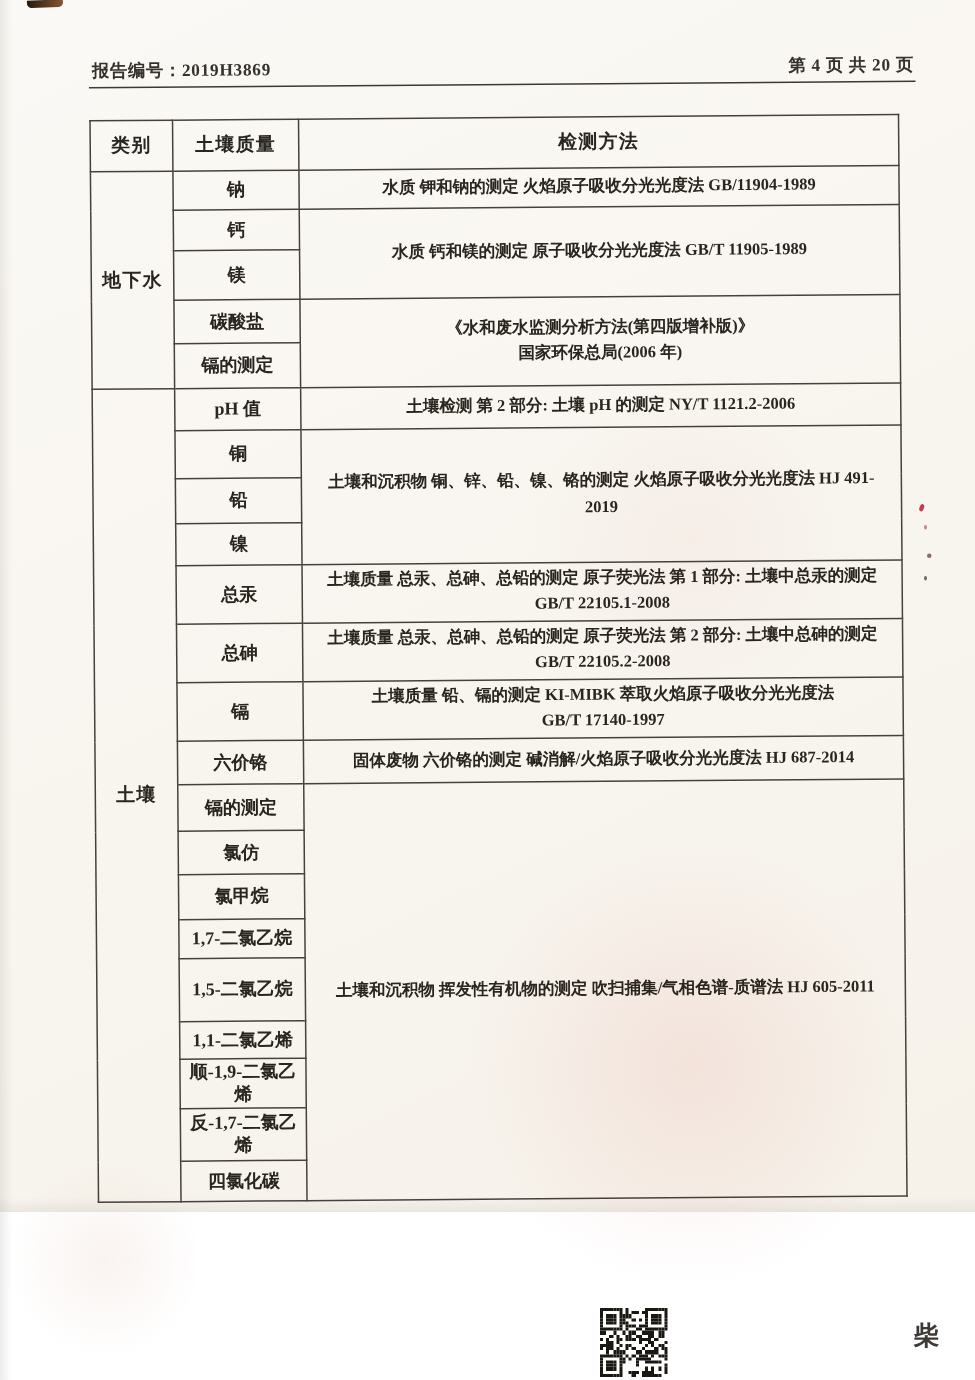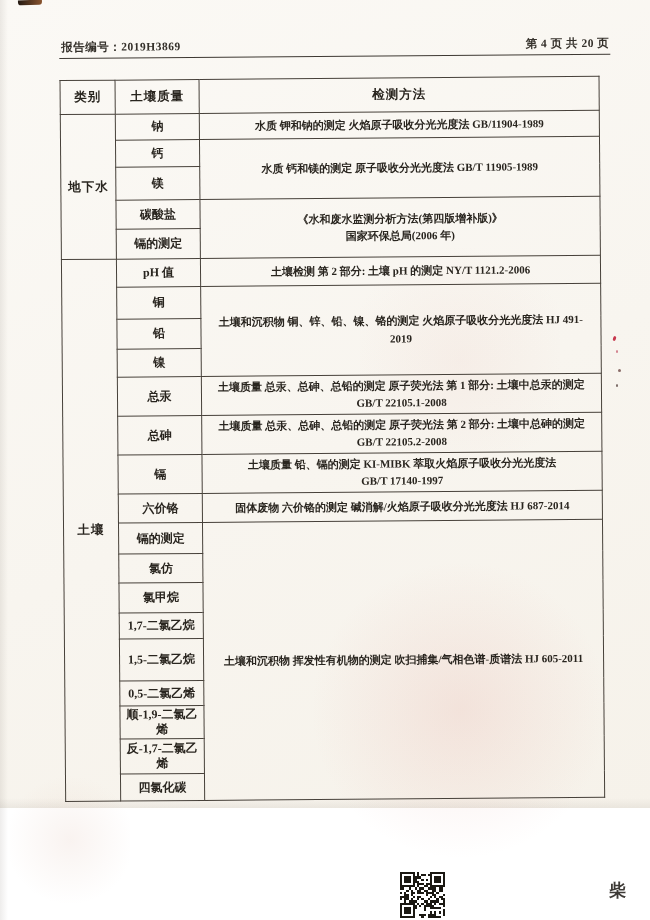--- a/index.html
+++ b/index.html
@@ -165,21 +165,21 @@
       <tr style="height:30px">
         <td class="item">氯甲烷</td>
       </tr>
       <tr style="height:26px">
         <td class="item">1,7-二氯乙烷</td>
       </tr>
       <tr style="height:42px">
         <td class="item">1,5-二氯乙烷</td>
       </tr>
       <tr style="height:25px">
-        <td class="item">0,5-二氯乙烯</td>
+        <td class="item">1,1-二氯乙烯</td>
       </tr>
       <tr style="height:33px">
         <td class="item">顺-1,9-二氯乙烯</td>
       </tr>
       <tr style="height:35px">
         <td class="item">反-1,7-二氯乙烯</td>
       </tr>
       <tr style="height:27px">
         <td class="item">四氯化碳</td>
       </tr>

